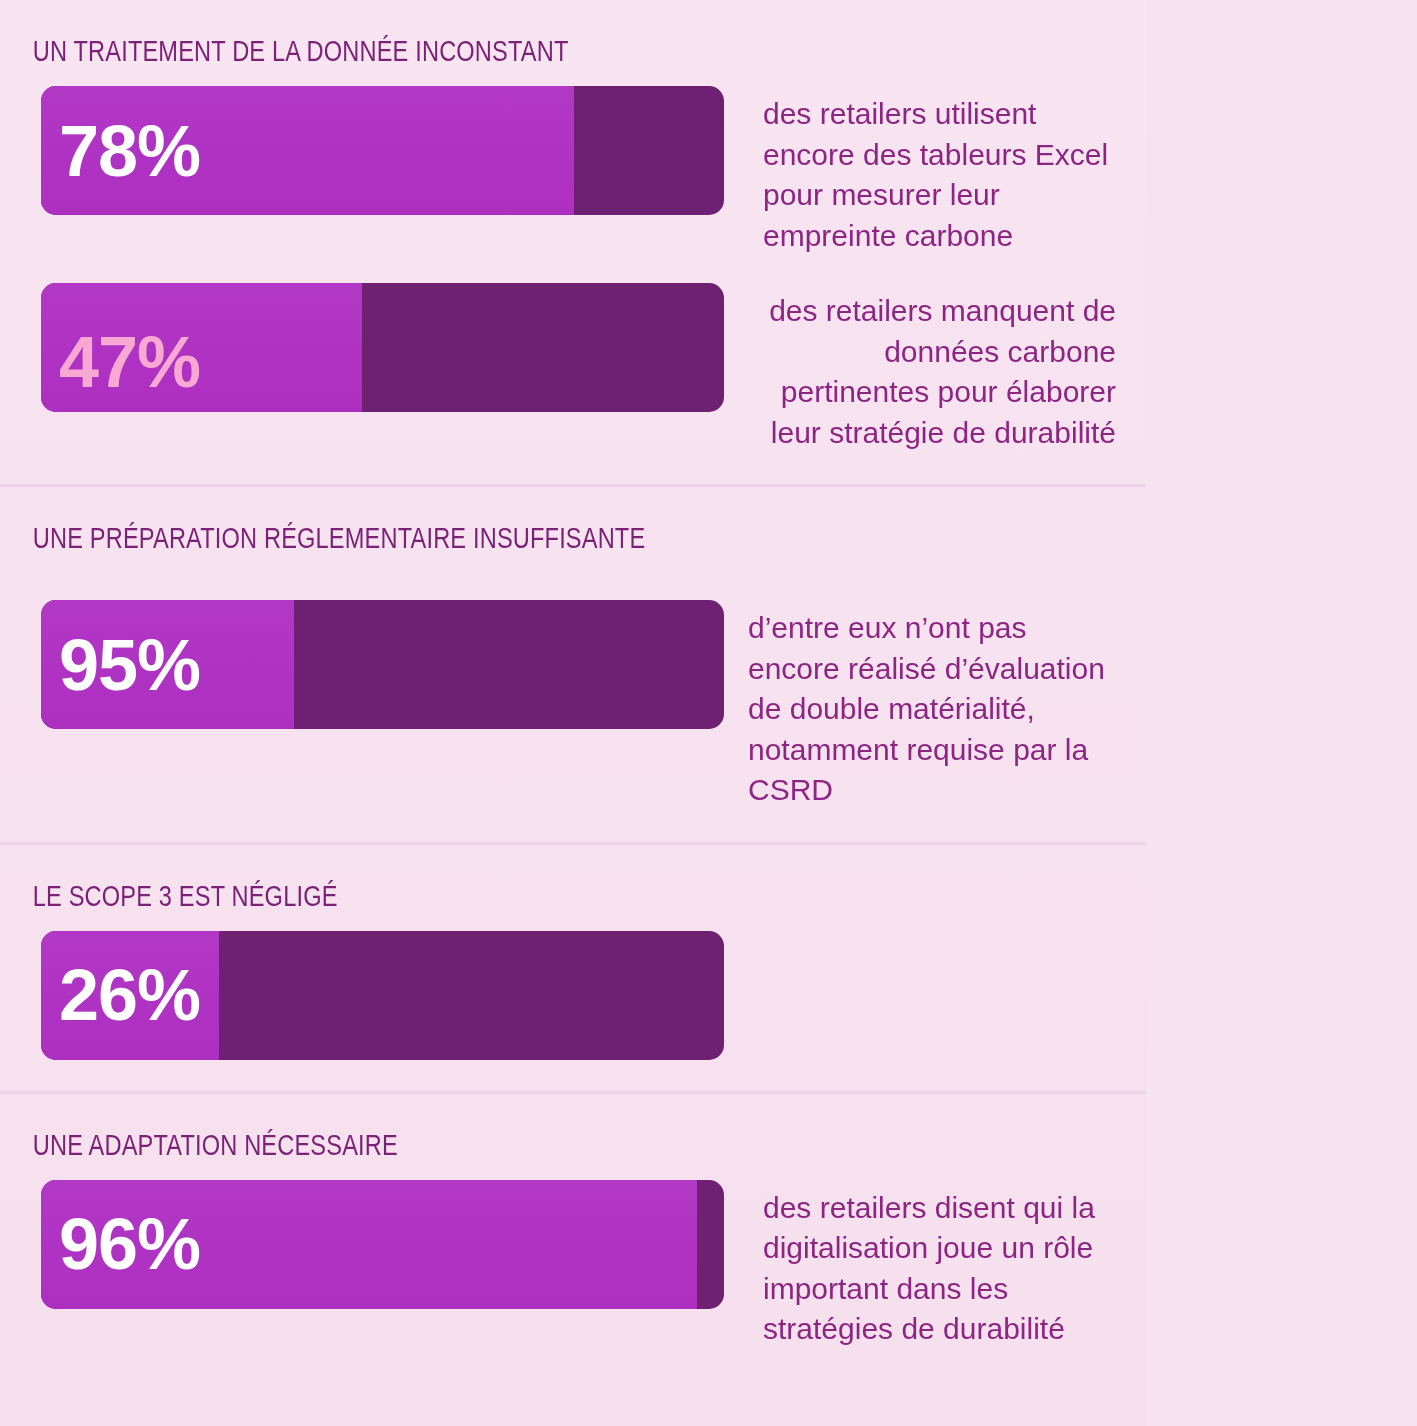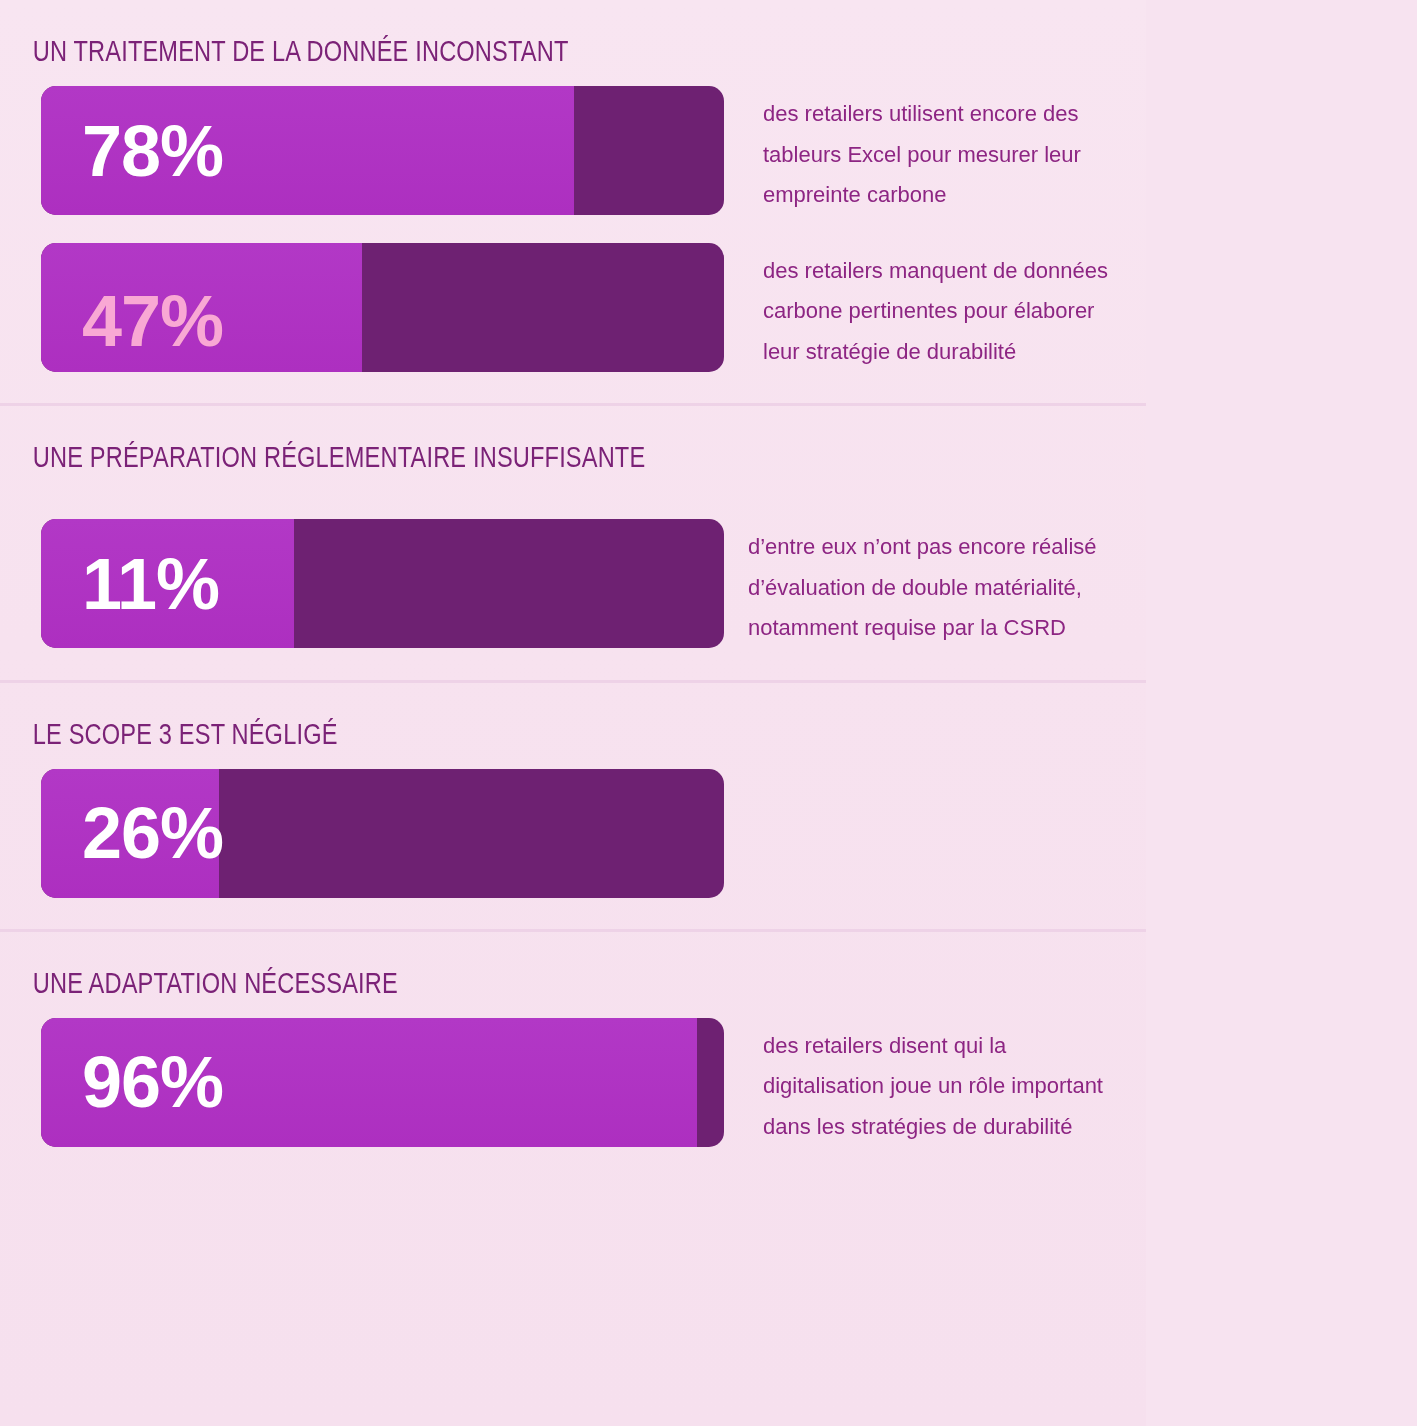--- a/index.html
+++ b/index.html
@@ -72,36 +72,36 @@
     left: 0; top: 0; bottom: 0;
     background: linear-gradient(180deg,#b238c6 0%, #ad2fc0 100%);
   }
 
   .bar-value {
     position: absolute;
     left: 0; top: 0;
     height: 100%;
     display: flex;
     align-items: center;
-    padding-left: 41px;
+    padding-left: 18px;
     color: #ffffff;
     font-size: 72px;
     font-weight: 700;
     letter-spacing: -1px;
     line-height: 1;
     white-space: nowrap;
     text-shadow: 0 0 1px rgba(0,0,0,0.08);
   }
 
   .stat-text {
     flex: 1 1 auto;
     padding-left: 39px;
     padding-right: 30px;
     color: #8d2583;
-    font-size: 22px;
+    font-size: 30px;
     line-height: 40.5px;
     font-weight: 400;
     padding-top: 8px;
   }
 
   
   .sp-title-top    { height: 34px; }
   .sp-title-bottom { height: 18px; }
   .sp-bars         { height: 27px; }
   .sp-section-end  { height: 31px; }
@@ -125,40 +125,40 @@
       <div class="stat-text" style="color: rgb(141, 37, 131);">des retailers utilisent encore des tableurs Excel pour mesurer leur empreinte carbone</div>
     </div>
 
     <div class="sp-bars"></div>
 
     <div class="stat-row">
       <div class="bar" style="background: rgb(110, 33, 114);">
         <div class="bar-fill" style="width: 47%;"></div>
         <div class="bar-value" style="color: #f9a8d4; margin-top: 14px;">47%</div>
       </div>
-      <div class="stat-text" style="color: rgb(141, 37, 131);">des retailers manquent de données carbone pertinentes pour élaborer leur stratégie de durabilité</div>
+      <div class="stat-text" style="color: rgb(141, 37, 131); text-align: right;">des retailers manquent de données carbone pertinentes pour élaborer leur stratégie de durabilité</div>
     </div>
     <div class="sp-section-end"></div>
   </div>
 
   <div class="section">
     <div class="divider" style="background: rgb(238, 210, 231);"></div>
     <div class="sp-title-top"></div>
     <div class="section-title" style="color: rgb(123, 34, 119);">UNE PRÉPARATION RÉGLEMENTAIRE INSUFFISANTE</div>
     <div class="sp-title-bottom"></div>
 
     <div class="stat-row">
     </div>
 
     <div class="sp-bars"></div>
 
     <div class="stat-row">
       <div class="bar" style="background: rgb(110, 33, 114);">
         <div class="bar-fill" style="width: 37%;"></div>
-        <div class="bar-value" style="color: rgb(255, 255, 255);">11%</div>
+        <div class="bar-value" style="color: rgb(255, 255, 255);">95%</div>
       </div>
       <div class="stat-text" style="color: rgb(141, 37, 131); padding-left: 24px;">d’entre eux n’ont pas encore réalisé d’évaluation de double matérialité, notamment requise par la CSRD</div>
     </div>
     <div class="sp-section-end"></div>
   </div>
 
   <div class="section">
     <div class="divider" style="background: rgb(238, 210, 231);"></div>
     <div class="sp-title-top"></div>
     <div class="section-title" style="color: rgb(123, 34, 119);">LE SCOPE 3 EST NÉGLIGÉ</div>

